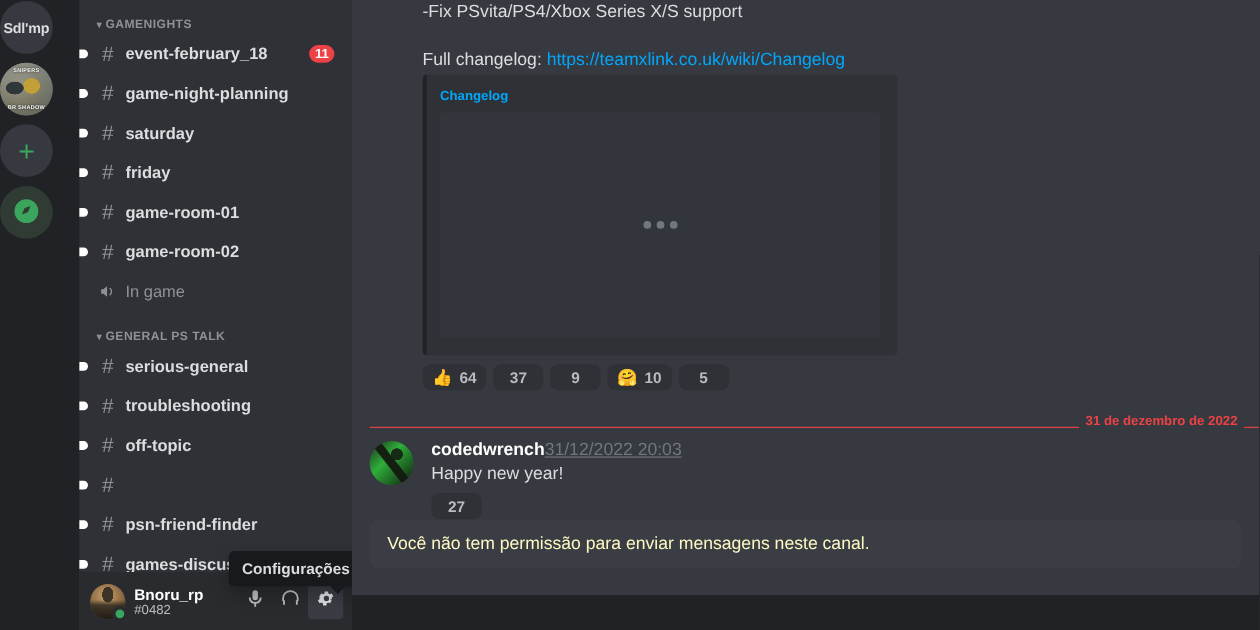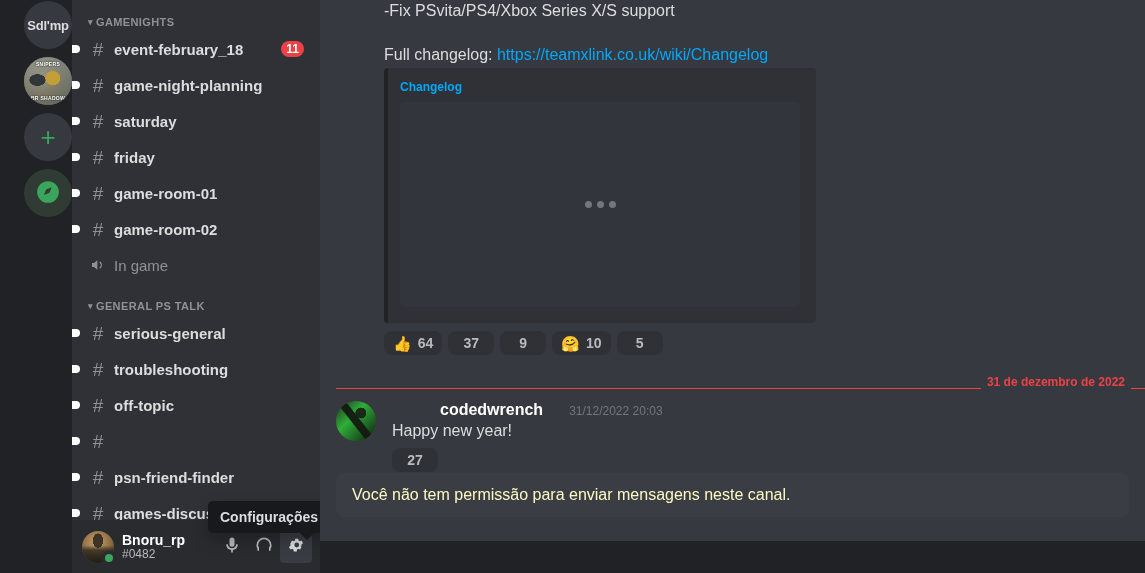--- a/index.html
+++ b/index.html
@@ -9,21 +9,21 @@
     background: #202225;
     font-family: "Liberation Sans", sans-serif;
     -webkit-font-smoothing: antialiased;
   }
   .app { display: flex; width: 1145px; height: 573px; }
 
   
   .server-rail {
     width: 72px; flex: 0 0 72px; height: 573px;
     background: #202225;
-    display: flex; flex-direction: column; align-items: flex-end;
+    display: flex; flex-direction: column; align-items: flex-start;
     padding-top: 1px; gap: 8px;
     overflow: hidden;
   }
   .server-pill {
     width: 48px; height: 48px; border-radius: 50%;
     display: flex; align-items: center; justify-content: center;
     background: #36393f; color: #dcddde;
     font-size: 13px; font-weight: 600; letter-spacing: -0.2px;
     overflow: hidden; position: relative; cursor: pointer;
     flex: 0 0 48px;
@@ -197,23 +197,23 @@
     background: linear-gradient(135deg, #1f2b1c 0%, #2fae3a 40%, #0d1a0c 100%);
     position: relative; overflow: hidden;
   }
   .msg-avatar .wrench {
     position: absolute; inset: 0;
     background:
       radial-gradient(circle at 62% 30%, rgba(20,30,18,.9) 0 14%, transparent 15%),
       linear-gradient(52deg, transparent 42%, rgba(18,26,16,.95) 44%, rgba(18,26,16,.95) 56%, transparent 58%);
   }
   .msg-body { flex: 1 1 auto; min-width: 0; }
-  .msg-head { display: flex; align-items: baseline; gap: 26px; margin-left: 48px; }
+  .msg-head { display: flex; align-items: baseline; gap: 0; }
   .msg-author { color: #fff; font-size: 16px; font-weight: 600; cursor: pointer; }
-  .msg-time { color: #72767d; font-size: 12px; }
+  .msg-time { color: #72767d; font-size: 16px; text-decoration: underline; }
   .msg-text { color: #dcddde; font-size: 16px; line-height: 1.375; margin-top: 1px; }
   .msg-reactions { display: flex; gap: 6px; margin-top: 6px; }
 
   
   .composer-wrap { flex: 0 0 auto; padding: 0 16px 24px 16px; }
   .composer {
     background: #3b3e45; border-radius: 8px; height: 44px;
     display: flex; align-items: center; padding: 0 16px;
   }
   .composer-placeholder { color: #fef9c3; font-size: 16px; }

